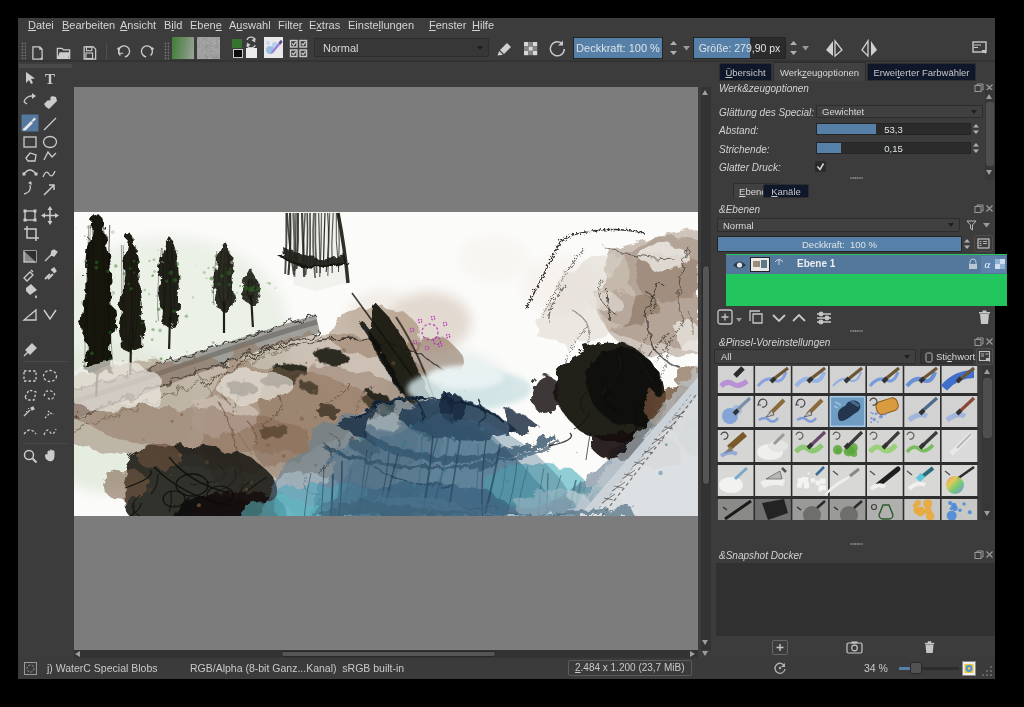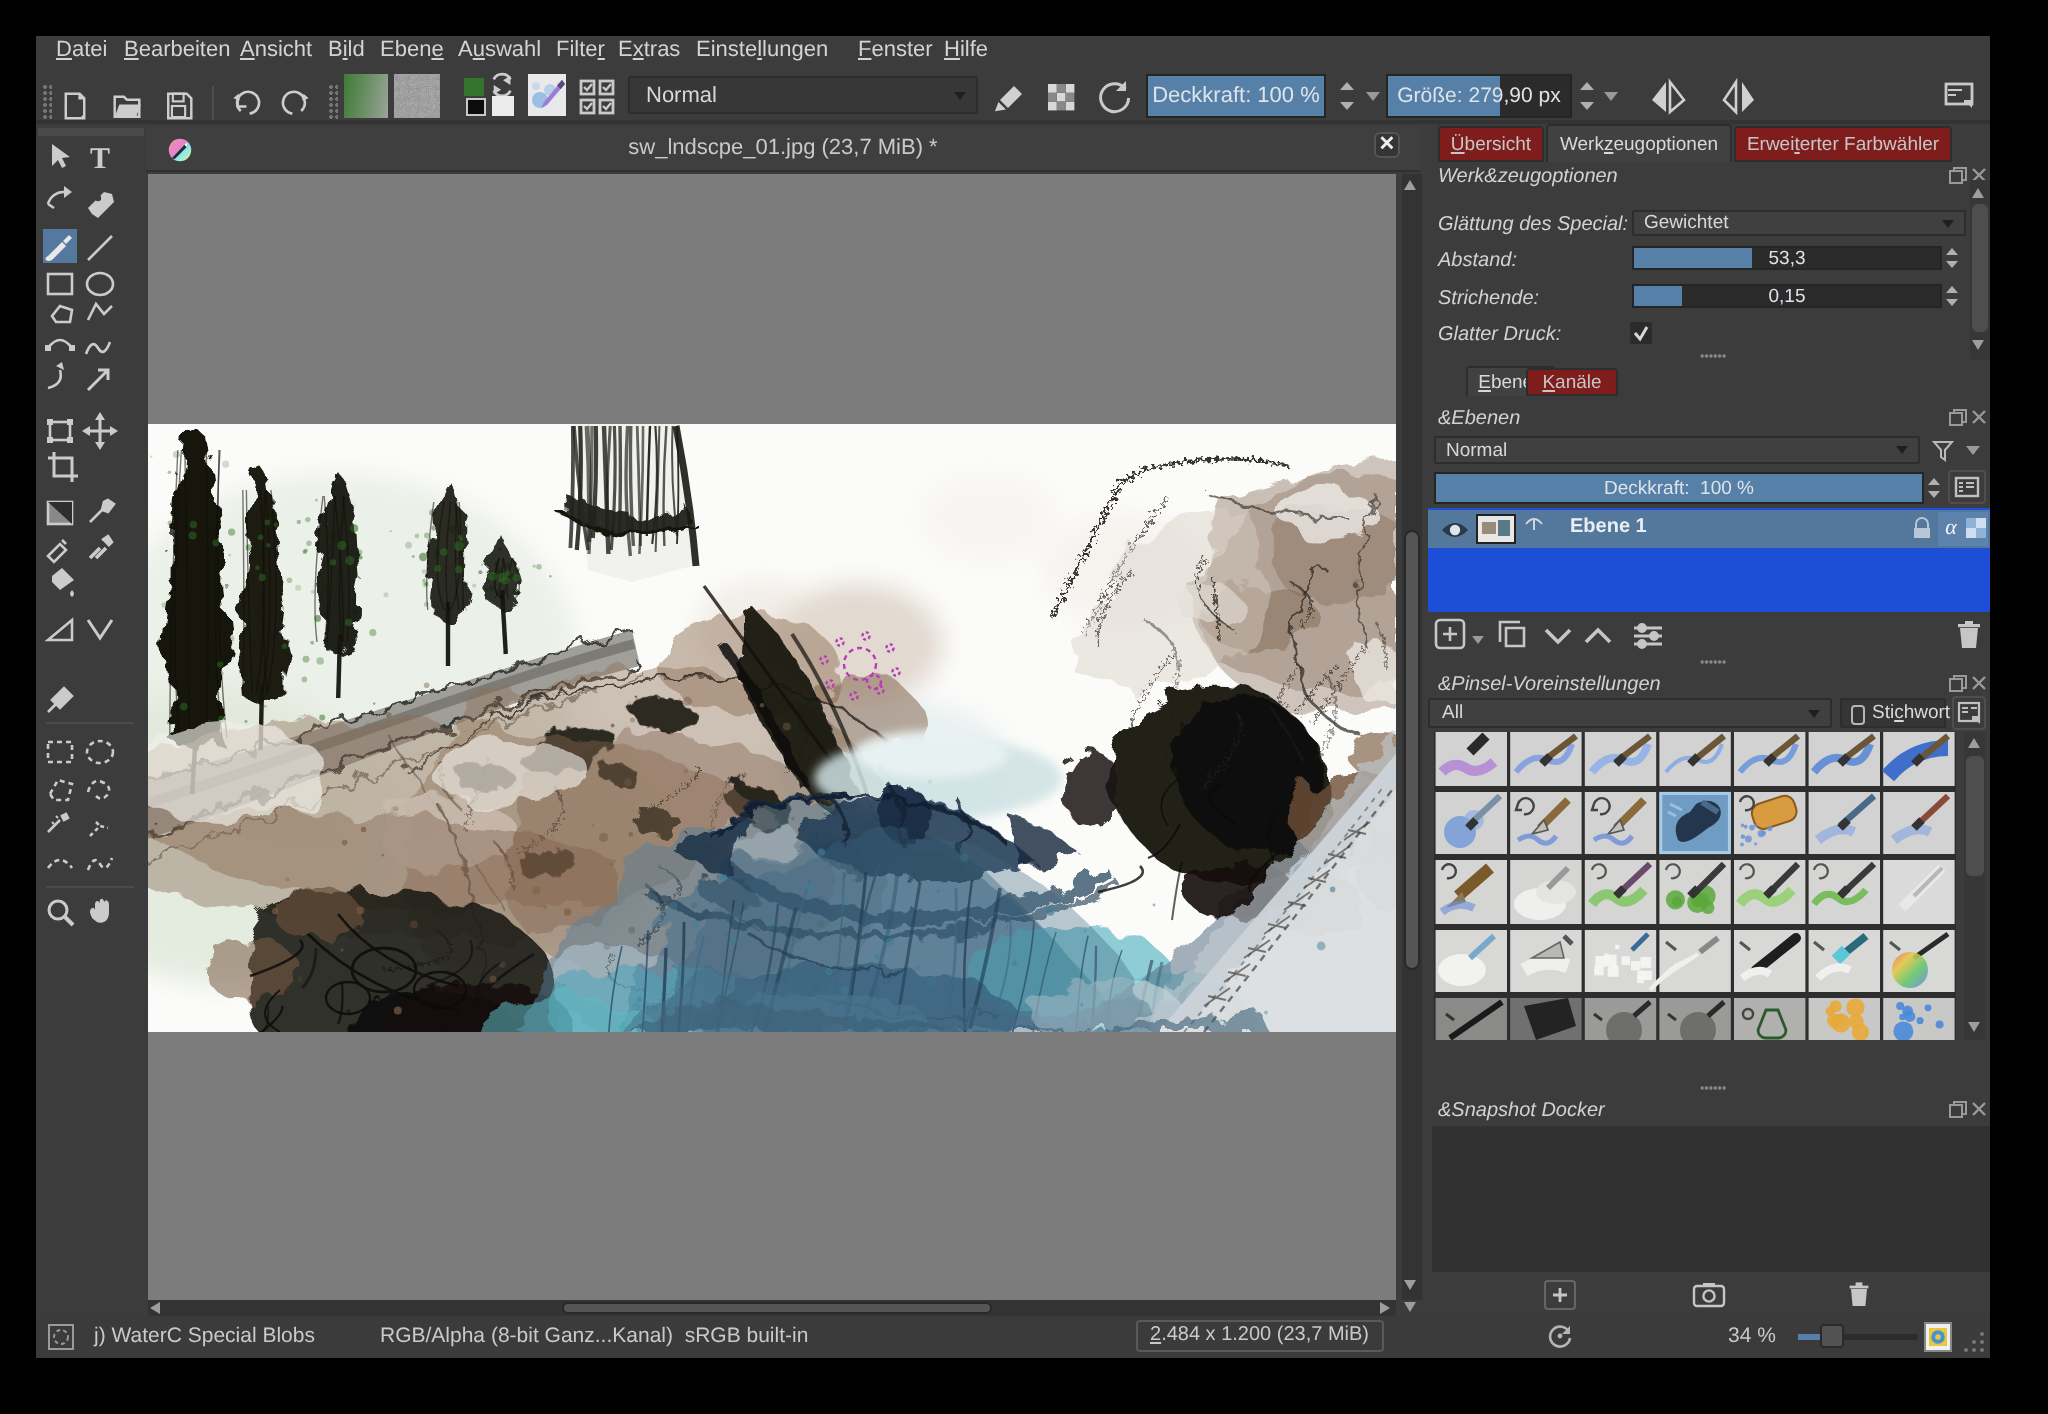--- a/index.html
+++ b/index.html
@@ -41,21 +41,21 @@
 
 #dock { position:absolute; left:693px; top:44px; width:284px; height:596px; background:#3c3c3c; font-size:9.5px; color:#d0d0d0; }
 .dtitle { position:absolute; color:#d2d2d2; font-size:10px;font-style:italic; }
 .dico { position:absolute; color:#9a9a9a; font-size:9px; }
 .combo { position:absolute; background:#404040; border:1px solid #2d2d2d; border-radius:1px; color:#d8d8d8; }
 .combo .arr { position:absolute; right:5px; top:50%; margin-top:-2px; width:0; height:0; border-left:3.5px solid transparent; border-right:3.5px solid transparent; border-top:4px solid #1f1f1f; }
 .slider { position:absolute; background:#2b2b2b; border:1px solid #252525; color:#dde3e8; }
 .slider .fill { position:absolute; left:0; top:0; bottom:0; background:#5680a8; }
 .slider .txt { position:absolute; width:100%; text-align:center; }
 .spin { position:absolute; width:8px; color:#b5b5b5; }
-.tab { position:absolute; border:1px solid #2d2d2d; background:#7f1d1d; color:#c6c6c6; text-align:center; font-size:9.5px; }
+.tab { position:absolute; border:1px solid #2d2d2d; background:#0f172a; color:#c6c6c6; text-align:center; font-size:9.5px; }
 .tab.on { background:#414141; border-bottom:none; color:#d8d8d8; }
 
 #status { position:absolute; left:0; top:640px; width:977px; height:21px; background:#3b3b3b; color:#c9c9c9; font-size:10.5px; }
 </style>
 </head>
 <body>
 <div id="win">
   <div id="menubar">
     <span style="left:10px"><u>D</u>atei</span>
     <span style="left:44px"><u>B</u>earbeiten</span>
@@ -308,37 +308,20 @@
 
         <circle cx="11" cy="393" r="4.5" stroke-width="1.5"></circle>
           <path d="M14.5 396.5 l4 4" stroke-width="2"></path>
         <path d="M28 397 q-2-4 0-5 q1-0.5 1.5 1 l0-3 q0.3-1.8 1.5-1.5 l0.8 1 l0-1 q0.5-1.5 1.6-1 l0.8 1.5 q0.3-1.2 1.3-0.8 q1 0.4 1 2 l0 4 q0 3-2 4.5 q-3 1.5-5-0.5 z" fill="#cbcbcb" stroke="none"></path>
       </g>
       <rect x="5" y="299" width="44" height="1" fill="#4b4b4b"></rect>
       <rect x="5" y="381" width="44" height="1" fill="#4b4b4b"></rect>
     </svg>
   </div>
   <div id="mdi">
-    <div id="doctitle">
-      <svg style="position:absolute;left:11px;top:6px" width="12" height="12" viewBox="0 0 16 16">
-        <defs>
-            <linearGradient id="kr" x1="0" y1="0" x2="1" y2="1">
-          <stop offset="0" stop-color="#f48fb1"></stop>
-              <stop offset="0.45" stop-color="#e782c8"></stop>
-          <stop offset="0.6" stop-color="#7ce8f4"></stop>
-              <stop offset="1" stop-color="#f6ef8e"></stop>
-        </linearGradient>
-          </defs>
-        <circle cx="8" cy="8" r="7.5" fill="url(#kr)"></circle>
-        <path d="M2.5 13.5 L11 4.5 L12.5 6 L4.5 14 Z" fill="#2a2a2a"></path>
-        <path d="M11 4.5 L13 3 L12.5 6 Z" fill="#fff"></path>
-      </svg>
-      <div class="t">sw_lndscpe_01.jpg (23,7 MiB) *</div>
-      <div id="closebtn">✕</div>
-    </div>
     <div id="canvas">
 <svg id="paintsvg" width="624" height="563" viewBox="0 0 624 563" style="position:absolute;left:0;top:0">
 <defs>
 <filter id="bl1" x="-40%" y="-40%" width="180%" height="180%">
               <feGaussianBlur stdDeviation="6"></feGaussianBlur>
             </filter>
 <filter id="bl2" x="-40%" y="-40%" width="180%" height="180%">
               <feGaussianBlur stdDeviation="2.5"></feGaussianBlur>
             </filter>
 <filter id="rough" x="-20%" y="-20%" width="140%" height="140%">
@@ -943,21 +926,21 @@
         <div class="txt" style="top:2px">Deckkraft:&nbsp;&nbsp;100&nbsp;%</div>
       </div>
     <div class="spin" style="left:252px;top:176px"><svg width="8" height="12" viewBox="0 0 8 12">
           <path d="M1 4.5 l3-3.5 l3 3.5 z M1 7.5 l3 3.5 l3-3.5 z" fill="#b0b0b0"></path>
         </svg></div>
     <div style="position:absolute;left:263px;top:173px;width:19px;height:17px;border:1px solid #4e4e4e;border-radius:2px"><svg width="17" height="15" viewBox="0 0 17 15">
           <rect x="3" y="3" width="11" height="9" fill="none" stroke="#c0c0c0" stroke-width="1.2"></rect>
           <path d="M4.5 5.5 h2 M4.5 7.5 h2 M4.5 9.5 h2 M8 5.5 h4 M8 7.5 h4" stroke="#c0c0c0" stroke-width="0.9"></path>
         </svg></div>
 
-    <div style="position:absolute;left:3px;top:192px;width:281px;height:52px;background:#1d4ed8">
+    <div style="position:absolute;left:15px;top:192px;width:281px;height:52px;background:#22c55e">
       <div style="position:absolute;left:0;top:1px;width:281px;height:19px;background:#54779c">
         <svg style="position:absolute;left:6px;top:3px" width="15" height="13" viewBox="0 0 15 13">
             <path d="M1 7 q6.5-7 13 0 q-6.5 7-13 0" fill="#2b3a4a"></path>
             <circle cx="7.5" cy="7" r="2.6" fill="#dfe5ec"></circle>
           </svg>
         <div style="position:absolute;left:24px;top:2px;width:20px;height:15px;background:#e8e8e6;border:1px solid #222"><svg width="18" height="13">
               <rect x="2" y="3" width="7" height="6" fill="#9a8a78"></rect>
               <rect x="10" y="2" width="6" height="8" fill="#5a7a8a"></rect>
             </svg></div>
         <svg style="position:absolute;left:48px;top:2px" width="10" height="10">

